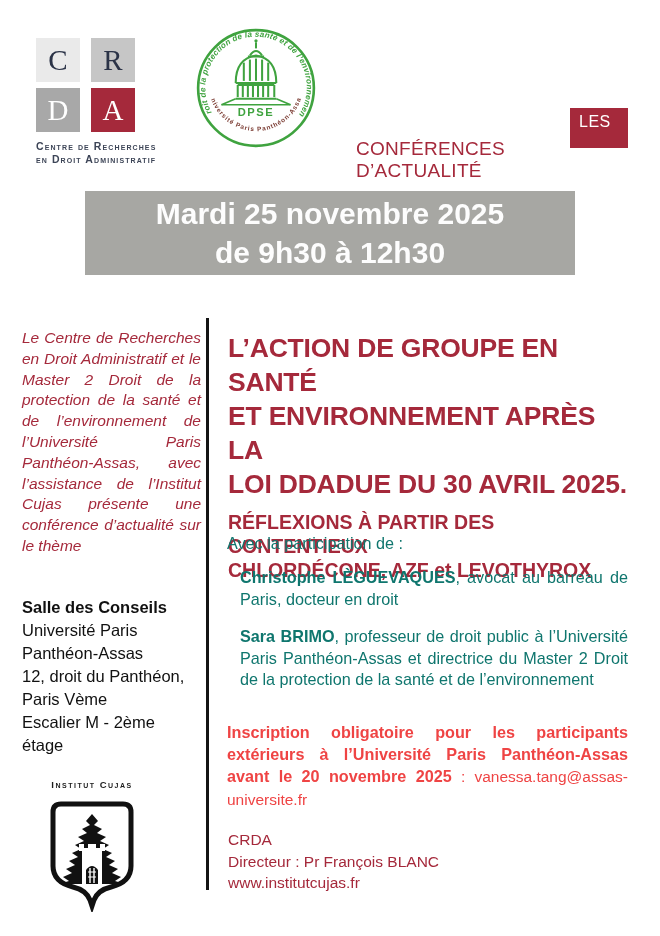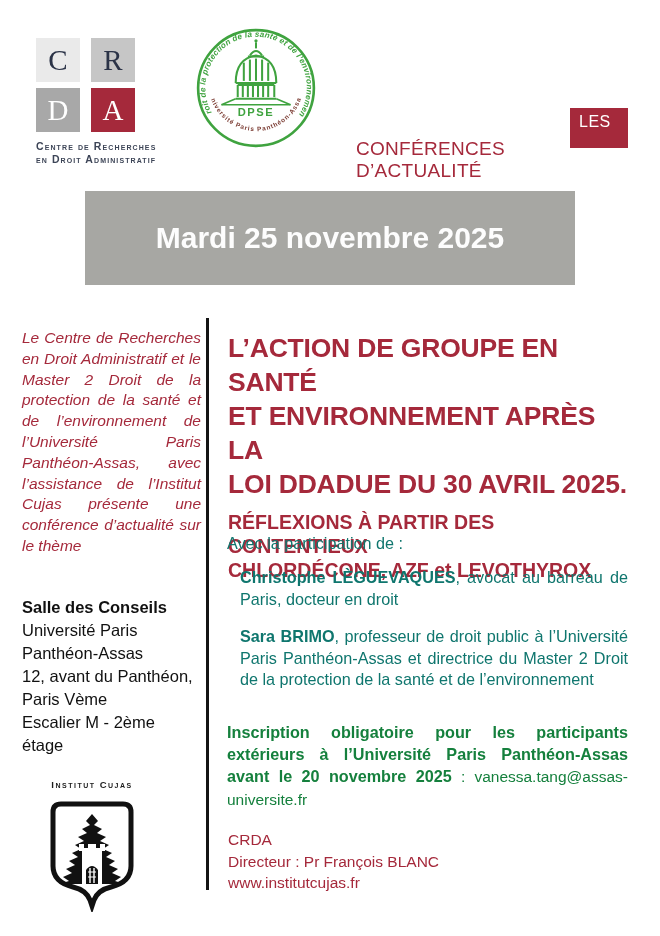--- a/index.html
+++ b/index.html
@@ -21,21 +21,21 @@
   
   .dpse-logo{position:absolute;left:190px;top:22px;width:132px;height:132px;}
 
   
   .series-tag{position:absolute;left:570px;top:108px;width:58px;height:40px;background:#a5293b;
       color:#fff;font-size:16px;line-height:28px;padding-left:9px;box-sizing:border-box;letter-spacing:.5px;}
   .series-title{position:absolute;left:356px;top:138px;width:262px;color:#a5293b;
       font-size:19px;letter-spacing:.3px;}
 
   
-  .date-banner{position:absolute;left:85px;top:191px;width:490px;height:94px;background:#a7a7a3;
+  .date-banner{position:absolute;left:85px;top:191px;width:490px;height:84px;background:#a7a7a3;
       color:#fdfdfd;text-align:center;font-weight:bold;font-size:30px;
       display:flex;flex-direction:column;justify-content:center;gap:5px;}
 
   
   .divider{position:absolute;left:206px;top:318px;width:3px;height:572px;background:#141414;}
 
   
   .intro{position:absolute;left:22px;top:328px;width:179px;color:#a5293b;font-style:italic;
       font-size:15.5px;line-height:20.8px;text-align:justify;}
   .venue{position:absolute;left:22px;top:596px;width:176px;font-size:16.5px;line-height:23px;color:#111;}
@@ -48,21 +48,21 @@
   .title-block{position:absolute;left:228px;top:331px;width:400px;text-align:left;color:#a5293b;}
   .title-line{font-size:26.5px;font-weight:bold;line-height:34px;letter-spacing:-0.2px;}
   .subtitle-block{margin-top:9px;}
   .subtitle-line{font-size:19.5px;font-weight:bold;line-height:24px;}
 
   .participation{position:absolute;left:227px;top:534px;width:401px;font-size:16.2px;color:#0f766e;}
   .participant{margin-top:14px;padding-left:13px;text-align:justify;line-height:21.5px;}
   .participant .name{font-weight:bold;}
 
   .registration{position:absolute;left:227px;top:721px;width:401px;font-size:16.2px;line-height:22px;
-      text-align:justify;color:#15803d;}
+      text-align:justify;color:#ef4444;}
   .registration .bold{font-weight:bold;}
   .registration .email{font-size:15.5px;}
 
   .footer{position:absolute;left:228px;top:829px;color:#a5293b;font-size:15.5px;line-height:21.5px;}
 </style>
 </head>
 <body>
 
 <div class="page">
 
@@ -120,30 +120,31 @@
       </g>
       <text x="65" y="93" font-size="11" font-weight="bold" fill="#3fa33f" letter-spacing="1.5" text-anchor="middle" font-family="Liberation Sans, sans-serif">DPSE</text>
     </svg>
   </div>
 
   <div class="series-tag">LES</div>
   <div class="series-title">CONFÉRENCES D’ACTUALITÉ</div>
 
   <div class="date-banner">
     <div>Mardi 25 novembre 2025</div>
+    <div>de 9h30 à 12h30</div>
   </div>
 
   <div class="divider"></div>
 
   <div class="intro">Le Centre de Recherches en Droit Administratif et le Master 2 Droit de la protection de la santé et de l’environnement de l’Université Paris Panthéon-Assas, avec l’assistance de l’Institut Cujas présente une conférence d’actualité sur le thème</div>
 
   <div class="venue">
     <div class="room">Salle des Conseils</div>
     <div>Université Paris Panthéon-Assas</div>
-    <div>12, avant du Panthéon,</div>
+    <div>12, droit du Panthéon,</div>
     <div>Paris Vème</div>
     <div>Escalier M - 2ème étage</div>
   </div>
 
   <div class="cujas">
     <div class="cujas-caption">Institut Cujas</div>
     <svg width="86" height="112" viewBox="0 0 86 112">
       <path d="M12,4 L74,4 Q82,4 82,12 L82,66 Q82,82 62,87 Q49,90 45,100 Q44,103 43,106 Q42,103 41,100 Q37,90 24,87 Q4,82 4,66 L4,12 Q4,4 12,4 Z" fill="#ffffff" stroke="#111111" stroke-width="5"></path>
       <polygon fill="#111111" points="43,14 37,21 41,25 33,29 38,33 29,37 35,41 26,45 32,49 23,53 29,57 20,61 26,65 17,69 23,73 14,77 20,81 10,84 76,84 66,81 72,77 63,73 69,69 60,65 66,61 57,57 63,53 54,49 60,45 51,41 57,37 48,33 53,29 45,25 49,21"></polygon>
       <rect x="30" y="44" width="26" height="7" fill="#ffffff"></rect>

